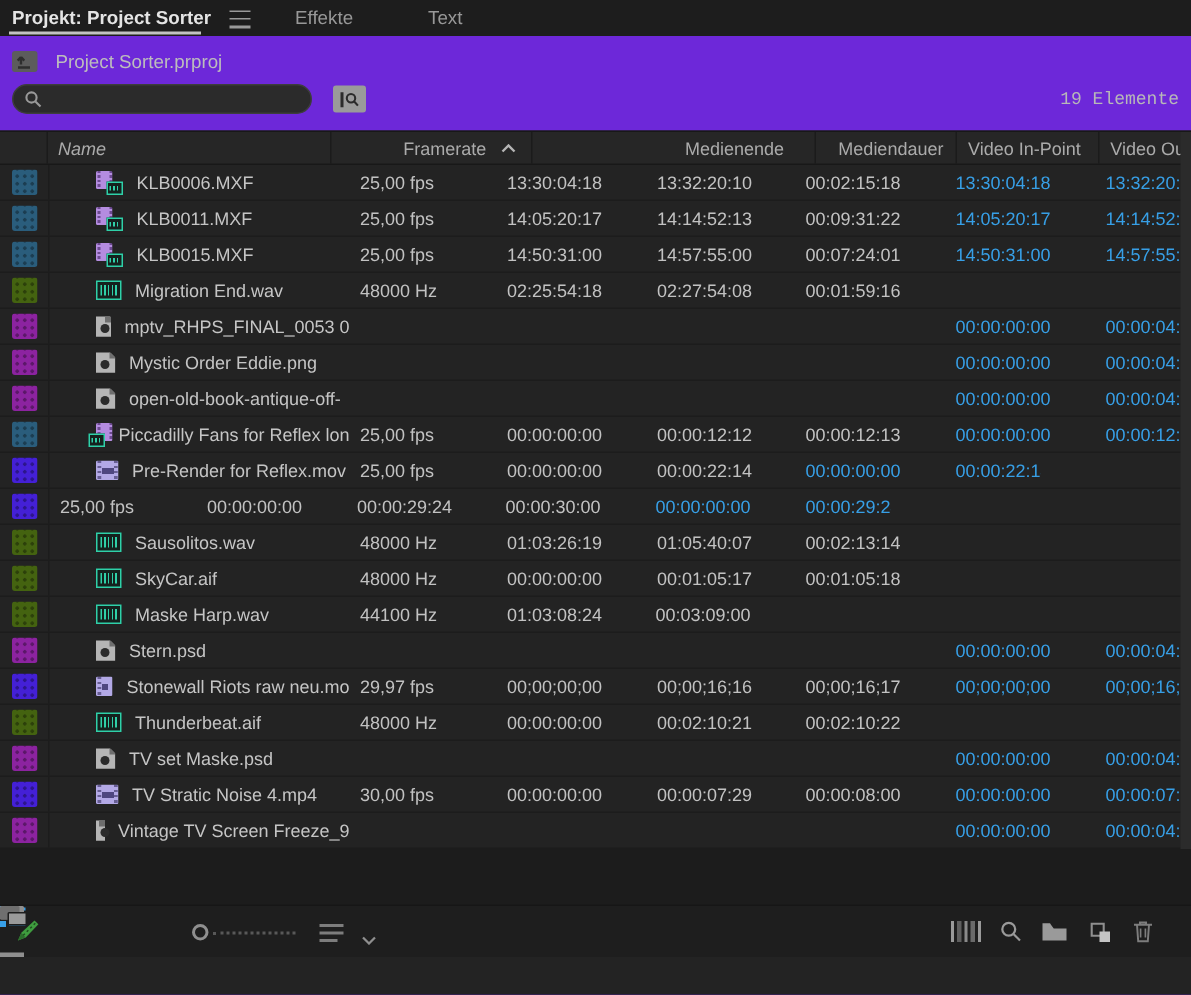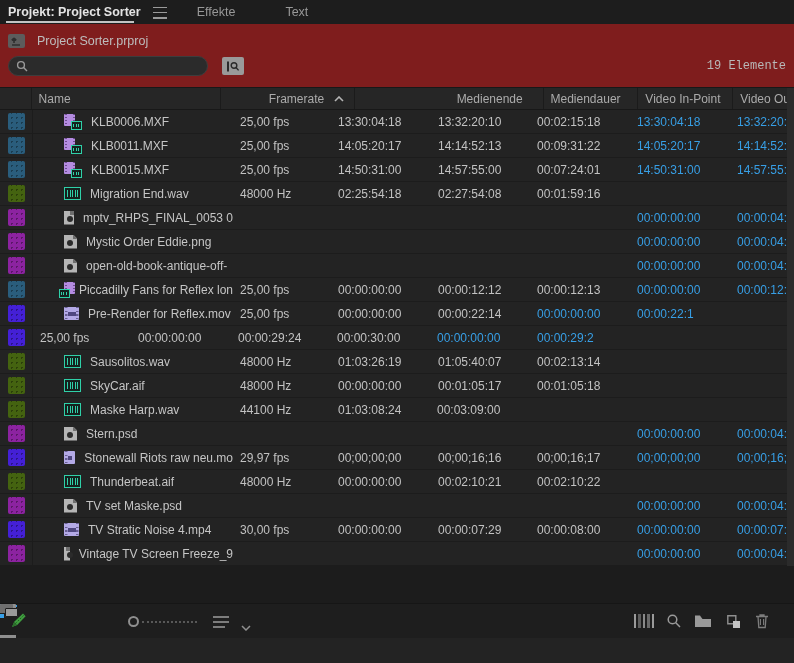--- a/index.html
+++ b/index.html
@@ -1,18 +1,18 @@
 <!DOCTYPE html>
 <html><head>
 <meta charset="utf-8">
 <style>
   * { margin:0; padding:0; box-sizing:border-box; }
   html,body { width:794px; height:663px; background:#232323; overflow:hidden;
               font-family:"Liberation Sans", sans-serif; color:#c2c2c2; }
-  .app { position:relative; width:794px; height:638px; background:#7f1d1d; }
+  .app { position:relative; width:794px; height:638px; background:#6d28d9; }
 
   
   .tabbar { position:absolute; top:0; left:0; right:0; height:24px; background:#1d1d1d;
             display:flex; align-items:center; }
   .tab-active { position:relative; height:24px; display:flex; align-items:center;
                 padding:0 10px 0 8px; color:#e4e4e4; font-weight:700; font-size:12.5px; }
   .tab-underline { position:absolute; left:6px; bottom:1px; width:128px; height:2px; background:#c3c3c3; }
   .panel-menu { width:14px; height:12px; margin:1px 0 0 2px; display:flex; flex-direction:column; justify-content:space-between; cursor:pointer; }
   .panel-menu i { display:block; height:1.5px; background:#9a9a9a; }
   .tab { color:#989898; font-size:12.5px; padding:0 14px; }
@@ -44,25 +44,25 @@
   .cell { display:flex; align-items:center; padding-left:7px; white-space:nowrap; overflow:hidden; }
   .c-label { width:33px; padding-left:8px; border-right:1px solid #1c1c1c; }
   .c-name  { width:200px; padding-left:0; }
   .c-rate  { width:98px; }
   .c-start { width:100px; }
   .c-end   { width:99px; }
   .c-dur   { width:100px; }
   .c-vin   { width:100px; }
   .c-vout  { width:64px; }
   .h-label { width:33px; }
-  .h-name  { width:200px; }
+  .h-name  { width:200px;font-style:italic; }
   .h-rate  { width:98px;margin-left:41px; }
   .h-start { width:100px;margin-top:41px; }
   .h-end   { width:99px; }
-  .h-dur   { width:100px; }
+  .h-dur   { width:100px;justify-content:center; }
   .h-vin   { width:100px; }
   .h-vout  { width:64px; border-right:none; }
   .tc-blue { color:#379fe6; }
   .chip { width:17px; height:17px; border-radius:2px;
           background-image:radial-gradient(rgba(0,0,0,.35) 1px, transparent 1px);
           background-size:5px 5px; background-position:1px 2px; }
   .clipname { color:#c5c5c5; }
 
   
   .ic { position:relative; display:inline-block; margin:0 0 0 31px; }

